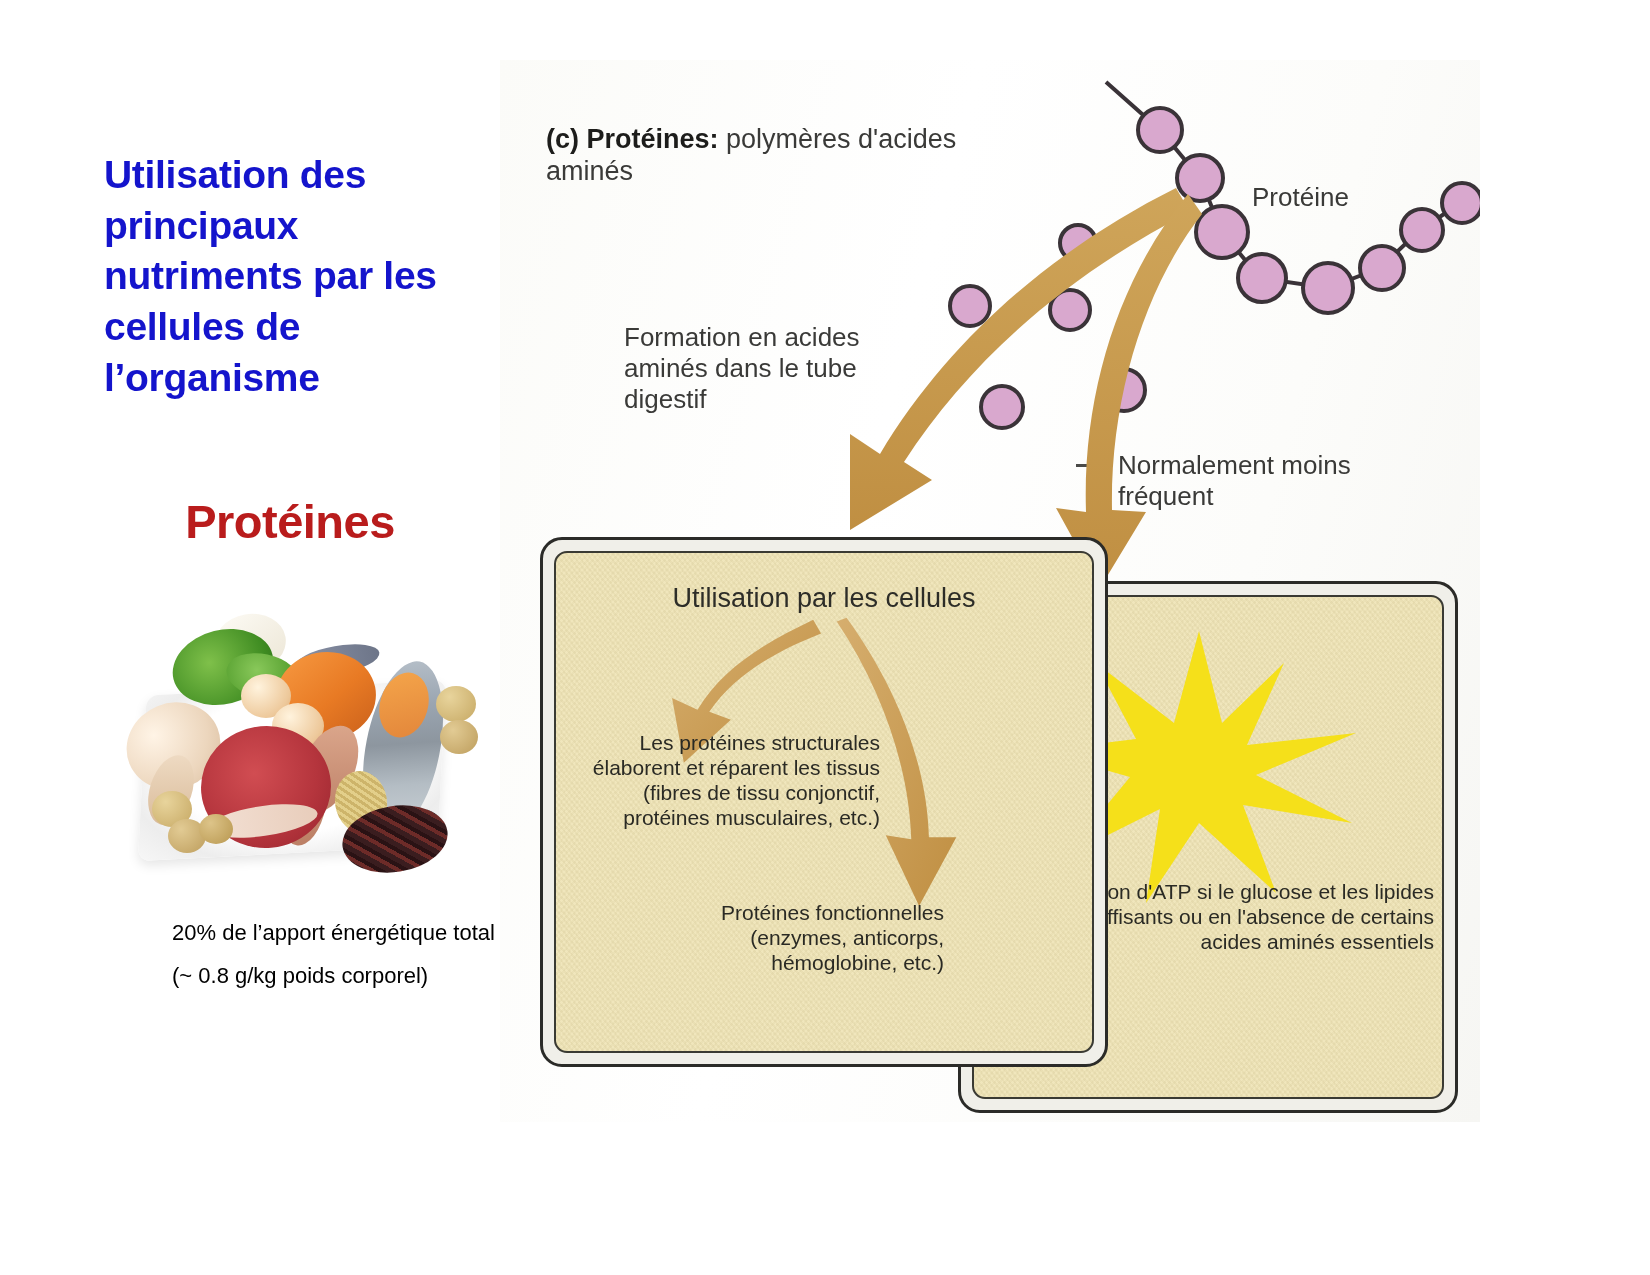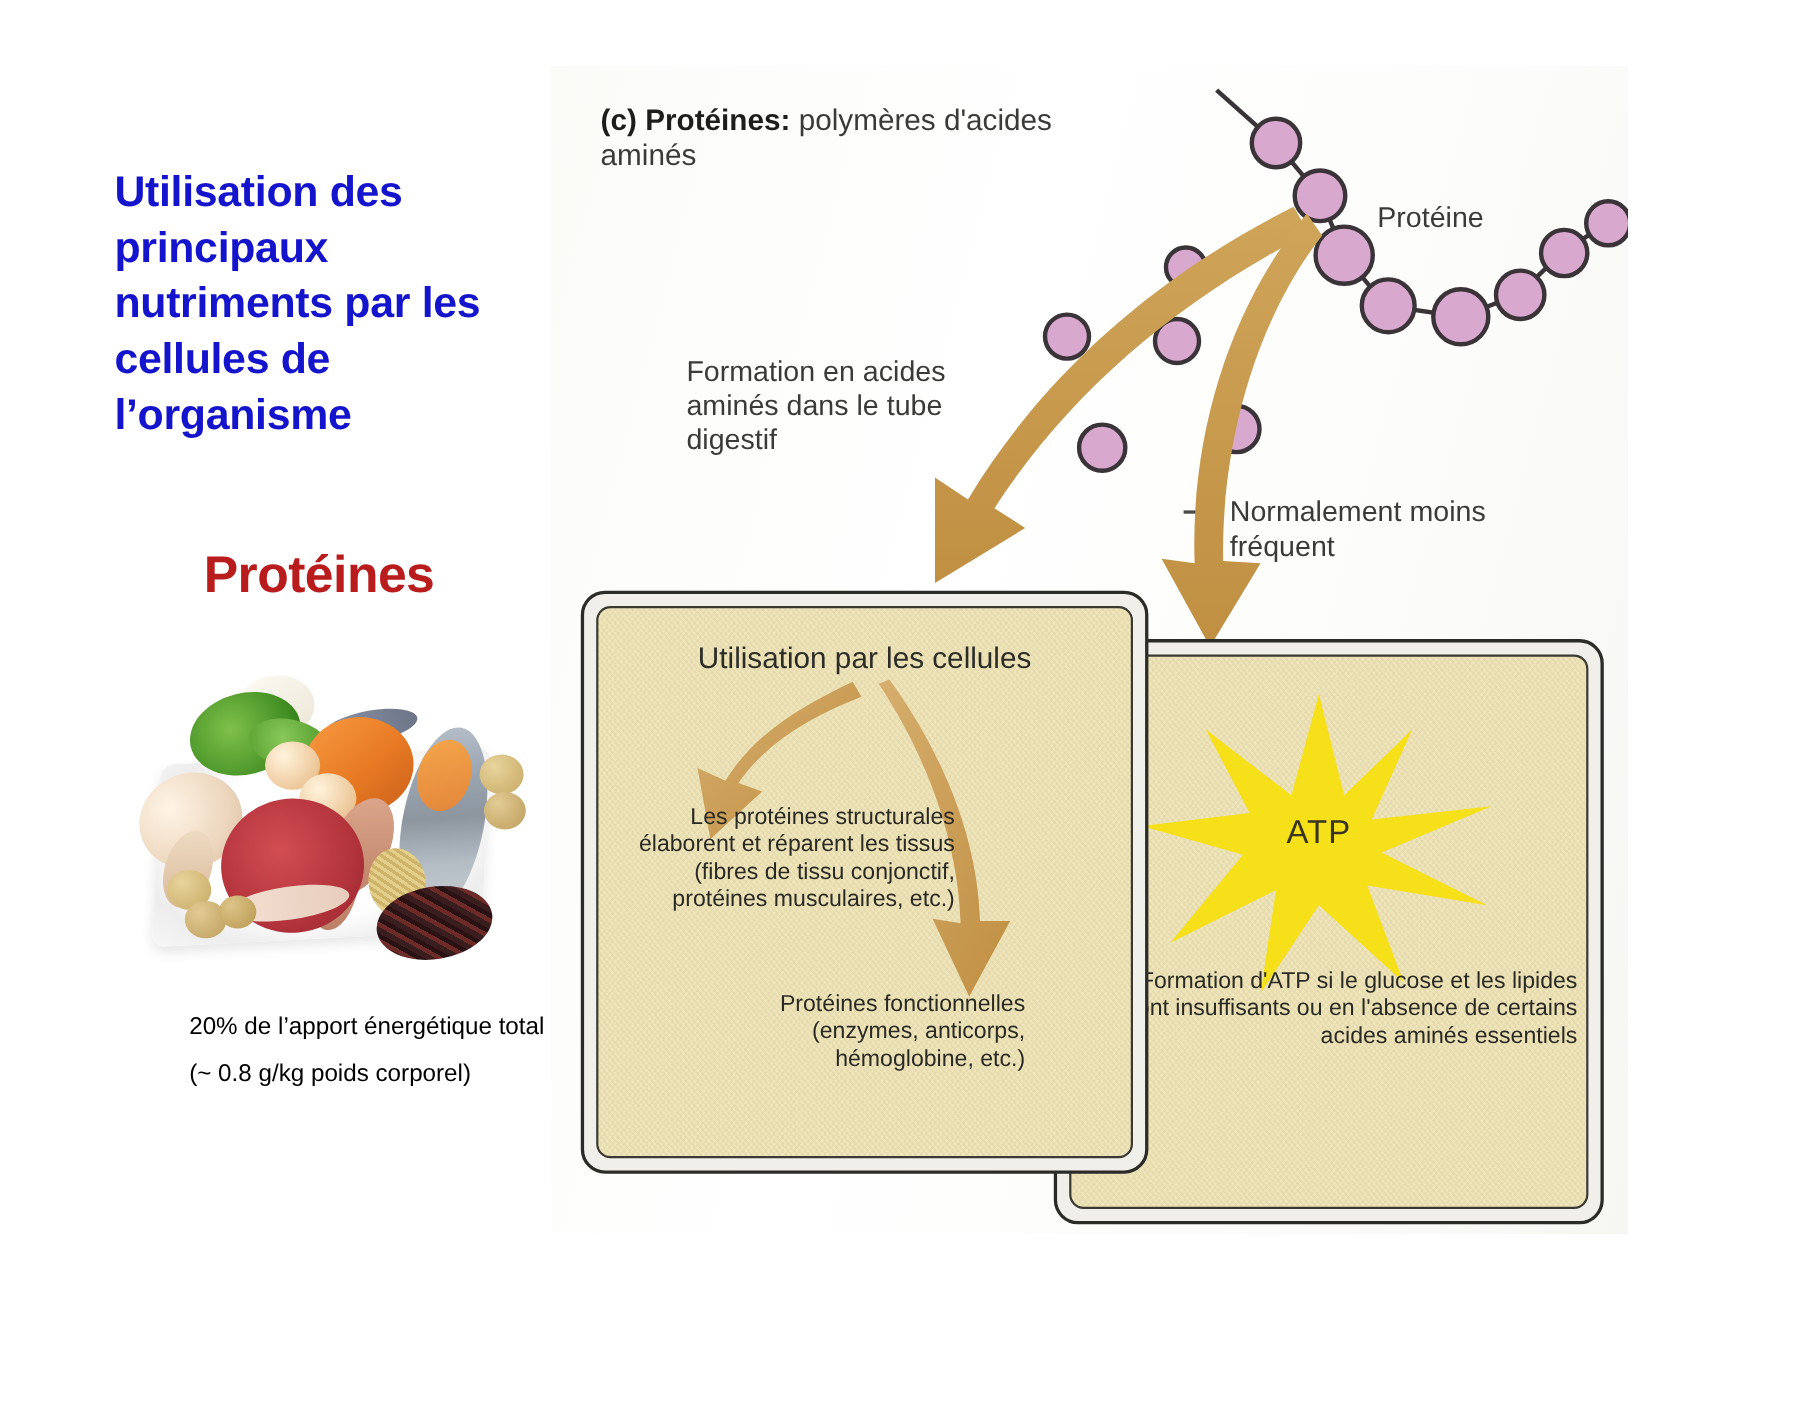--- a/index.html
+++ b/index.html
@@ -211,21 +211,21 @@
     overflow: hidden;
   }
   #figure .scan-tint {
     position: absolute; inset: 0;
     background: linear-gradient(105deg, #fbfbf8 0%, #ffffff 38%, #fcfcfa 70%, #f6f6f3 100%);
   }
 
   .fig-caption {
     position: absolute;
     left: 46px;
-    top: 34px;
+    top: 64px;
     width: 430px;
     color: #3a3a38;
     font-size: 27px;
     line-height: 1.18;
   }
   .fig-caption b { color: #1d1d1b; }
 
   .fig-label {
     position: absolute;
     color: #3a3a38;
@@ -260,21 +260,21 @@
       repeating-linear-gradient(51deg, rgba(190,175,120,0.13) 0 2px, rgba(255,255,255,0) 2px 4px),
       repeating-linear-gradient(-51deg, rgba(190,175,120,0.10) 0 2px, rgba(255,255,255,0) 2px 4px),
       #f0e6bc;
     overflow: hidden;
   }
   #panel-right {
     left: 458px; top: 521px; width: 500px; height: 532px;
     z-index: 1;
   }
   #panel-left {
-    left: 28px; top: 477px; width: 516px; height: 530px;
+    left: 40px; top: 477px; width: 568px; height: 530px;
     z-index: 2;
   }
 
   .panel-title {
     position: absolute;
     left: 0; right: 0; top: 30px;
     text-align: center;
     color: #2d2d28;
     font-size: 27px;
   }
@@ -396,21 +396,20 @@
 
     <path d="M688 134 C 620 216, 582 332, 586 452 L 556 448 L 600 528 L 646 452 L 612 450 C 610 340, 644 228, 702 154 Z" fill="url(#brownGrad)" stroke="none"></path>
   </svg>
 
   <div class="panel" id="panel-right">
     <div class="inner">
 
       <svg id="atp-star" viewBox="0 0 330 280">
         <polygon fill="#F5E01A" points="165,4 188,96 250,36 213,118 322,106 222,148 318,196 209,178 242,266 165,196 112,276 126,182 30,230 96,150 4,124 102,112 62,36 140,96"></polygon>
       </svg>
-      <div id="atp-text">ATP</div>
 
       <div class="panel-body" id="right-body">Formation d'ATP si le glucose et les lipides sont insuffisants ou en l'absence de certains acides aminés essentiels</div>
     </div>
   </div>
 
   <div class="panel" id="panel-left">
     <div class="inner">
 
       <div class="panel-title">Utilisation par les cellules</div>
 

